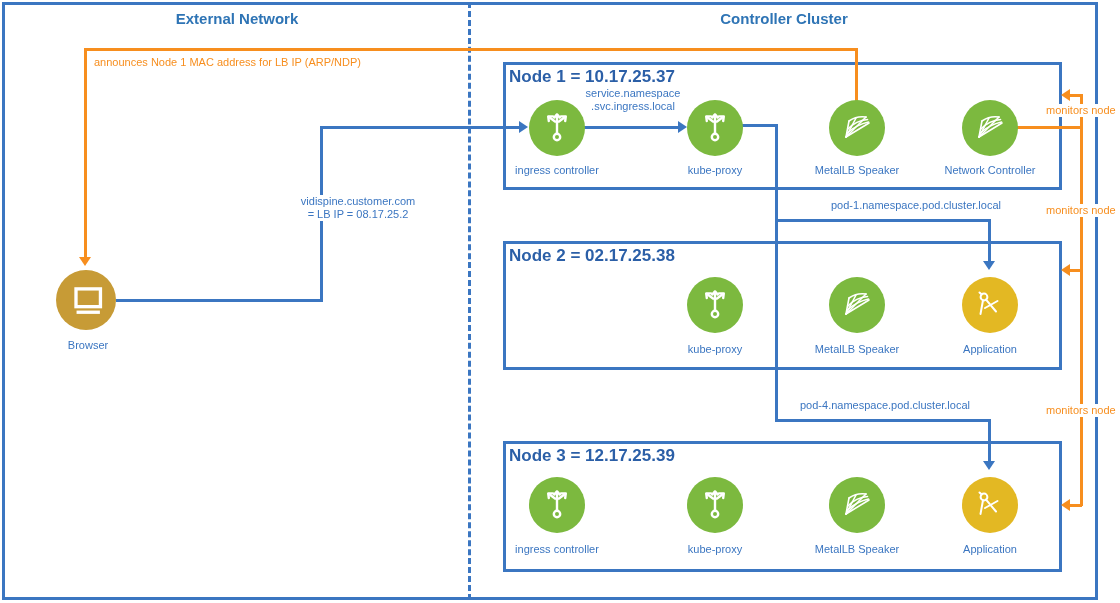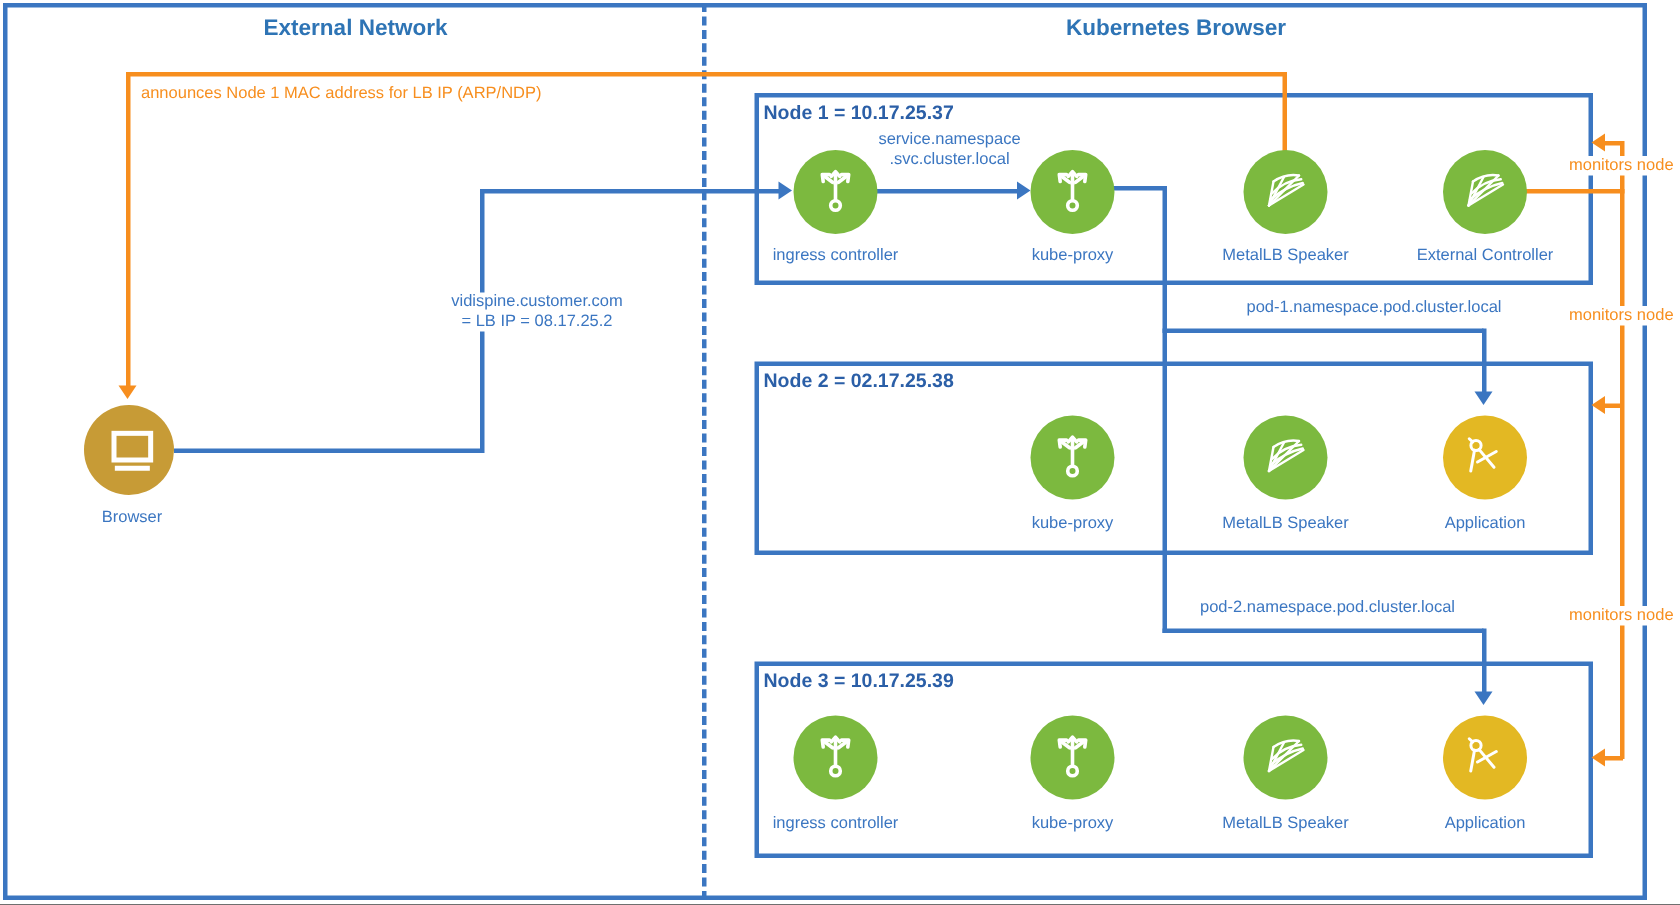--- a/index.html
+++ b/index.html
@@ -11,21 +11,21 @@
   .divider{position:absolute;border-left:3px dashed #3b76c1;width:0;}
   .hl{position:absolute;height:3px;background:#3b76c1;}
   .vl{position:absolute;width:3px;background:#3b76c1;}
   .hl.o,.vl.o{background:#f78e1e;}
   .ah{position:absolute;width:0;height:0;}
   .ah.right{border-top:6px solid transparent;border-bottom:6px solid transparent;border-left:9px solid #3b76c1;}
   .ah.down{border-left:6px solid transparent;border-right:6px solid transparent;border-top:9px solid #3b76c1;}
   .ah.down.o{border-top-color:#f78e1e;border-left-color:transparent;border-right-color:transparent;}
   .ah.left{border-top:6px solid transparent;border-bottom:6px solid transparent;border-right:9px solid #f78e1e;}
   .sec-title{position:absolute;transform:translateX(-50%);color:#2e74b5;font-size:15px;font-weight:bold;white-space:nowrap;}
-  .node-title{position:absolute;color:#2b5fa7;font-size:13px;font-weight:bold;white-space:nowrap;}
+  .node-title{position:absolute;color:#2b5fa7;font-size:17px;font-weight:bold;white-space:nowrap;}
   .lbl{position:absolute;background:#fff;color:#3b76c1;font-size:11px;line-height:13px;padding:0 2px;white-space:nowrap;}
   .lbl.c{transform:translateX(-50%);text-align:center;}
   .lbl.o{color:#f78e1e;}
   .circle{position:absolute;width:56px;height:56px;border-radius:50%;display:flex;align-items:center;justify-content:center;}
   .green{background:#7cb93f;}
   .gold-b{background:#c79b36;width:60px;height:60px;}
   .gold-a{background:#e3b823;}
   .circle svg{display:block;}
 </style>
 </head>
@@ -66,28 +66,28 @@
     </g>
   </defs>
 </svg>
 
 <div class="canvas">
 
   <div class="box" style="left:2px;top:2px;width:1096px;height:598px;"></div>
   <div class="divider" style="left:468px;top:2px;height:598px;"></div>
 
   <div class="sec-title" style="left:237px;top:10px;">External Network</div>
-  <div class="sec-title" style="left:784px;top:10px;">Kubernetes Browser</div>
+  <div class="sec-title" style="left:784px;top:10px;">Controller Cluster</div>
 
   <div class="box" style="left:503px;top:62px;width:559px;height:128px;"></div>
   <div class="box" style="left:503px;top:241px;width:559px;height:129px;"></div>
   <div class="box" style="left:503px;top:441px;width:559px;height:131px;"></div>
   <div class="node-title" style="left:509px;top:67px;">Node 1 = 10.17.25.37</div>
   <div class="node-title" style="left:509px;top:246px;">Node 2 = 02.17.25.38</div>
-  <div class="node-title" style="left:509px;top:446px;">Node 3 = 10.17.25.39</div>
+  <div class="node-title" style="left:509px;top:446px;">Node 3 = 12.17.25.39</div>
 
   <div class="hl" style="left:116px;top:299px;width:206px;"></div>
   <div class="vl" style="left:320px;top:126px;height:176px;"></div>
   <div class="hl" style="left:320px;top:126px;width:200px;"></div>
   <div class="ah right" style="left:519px;top:121px;"></div>
 
   <div class="hl" style="left:584px;top:126px;width:95px;"></div>
   <div class="ah right" style="left:678px;top:121px;"></div>
 
   <div class="hl" style="left:742px;top:124px;width:36px;"></div>
@@ -136,21 +136,21 @@
       </svg>
   </div>
   <div class="circle green" style="left:962px;top:100px;">
     <svg width="36" height="36" viewBox="0 0 36 36">
         <use href="#icon-metallb"></use>
       </svg>
   </div>
   <div class="lbl c" style="left:557px;top:164px;">ingress controller</div>
   <div class="lbl c" style="left:715px;top:164px;">kube-proxy</div>
   <div class="lbl c" style="left:857px;top:164px;">MetalLB Speaker</div>
-  <div class="lbl c" style="left:990px;top:164px;">External Controller</div>
+  <div class="lbl c" style="left:990px;top:164px;">Network Controller</div>
 
   <div class="circle green" style="left:687px;top:277px;">
     <svg width="36" height="36" viewBox="0 0 36 36">
         <use href="#icon-kube"></use>
       </svg>
   </div>
   <div class="circle green" style="left:829px;top:277px;">
     <svg width="36" height="36" viewBox="0 0 36 36">
         <use href="#icon-metallb"></use>
       </svg>
@@ -189,21 +189,21 @@
   <div class="lbl c" style="left:857px;top:543px;">MetalLB Speaker</div>
   <div class="lbl c" style="left:990px;top:543px;">Application</div>
 
   <div class="lbl o" style="left:92px;top:56px;">announces Node 1 MAC address for LB IP (ARP/NDP)</div>
   <div class="lbl c" style="left:322px;top:195px;margin-left:36px;">
     <span>vidispine.customer.com</span><br>
     <span>= LB IP = 08.17.25.2</span>
   </div>
   <div class="lbl c" style="left:633px;top:87px;">
     <span>service.namespace</span><br>
-    <span>.svc.cluster.local</span>
+    <span>.svc.ingress.local</span>
   </div>
   <div class="lbl c" style="left:897px;top:199px;padding-left:40px;">pod-1.namespace.pod.cluster.local</div>
-  <div class="lbl c" style="left:885px;top:399px;">pod-2.namespace.pod.cluster.local</div>
+  <div class="lbl c" style="left:885px;top:399px;">pod-4.namespace.pod.cluster.local</div>
   <div class="lbl o" style="left:1044px;top:104px;">monitors node</div>
   <div class="lbl o" style="left:1044px;top:204px;">monitors node</div>
   <div class="lbl o" style="left:1044px;top:404px;">monitors node</div>
 
 </div>
 
 </body></html>

